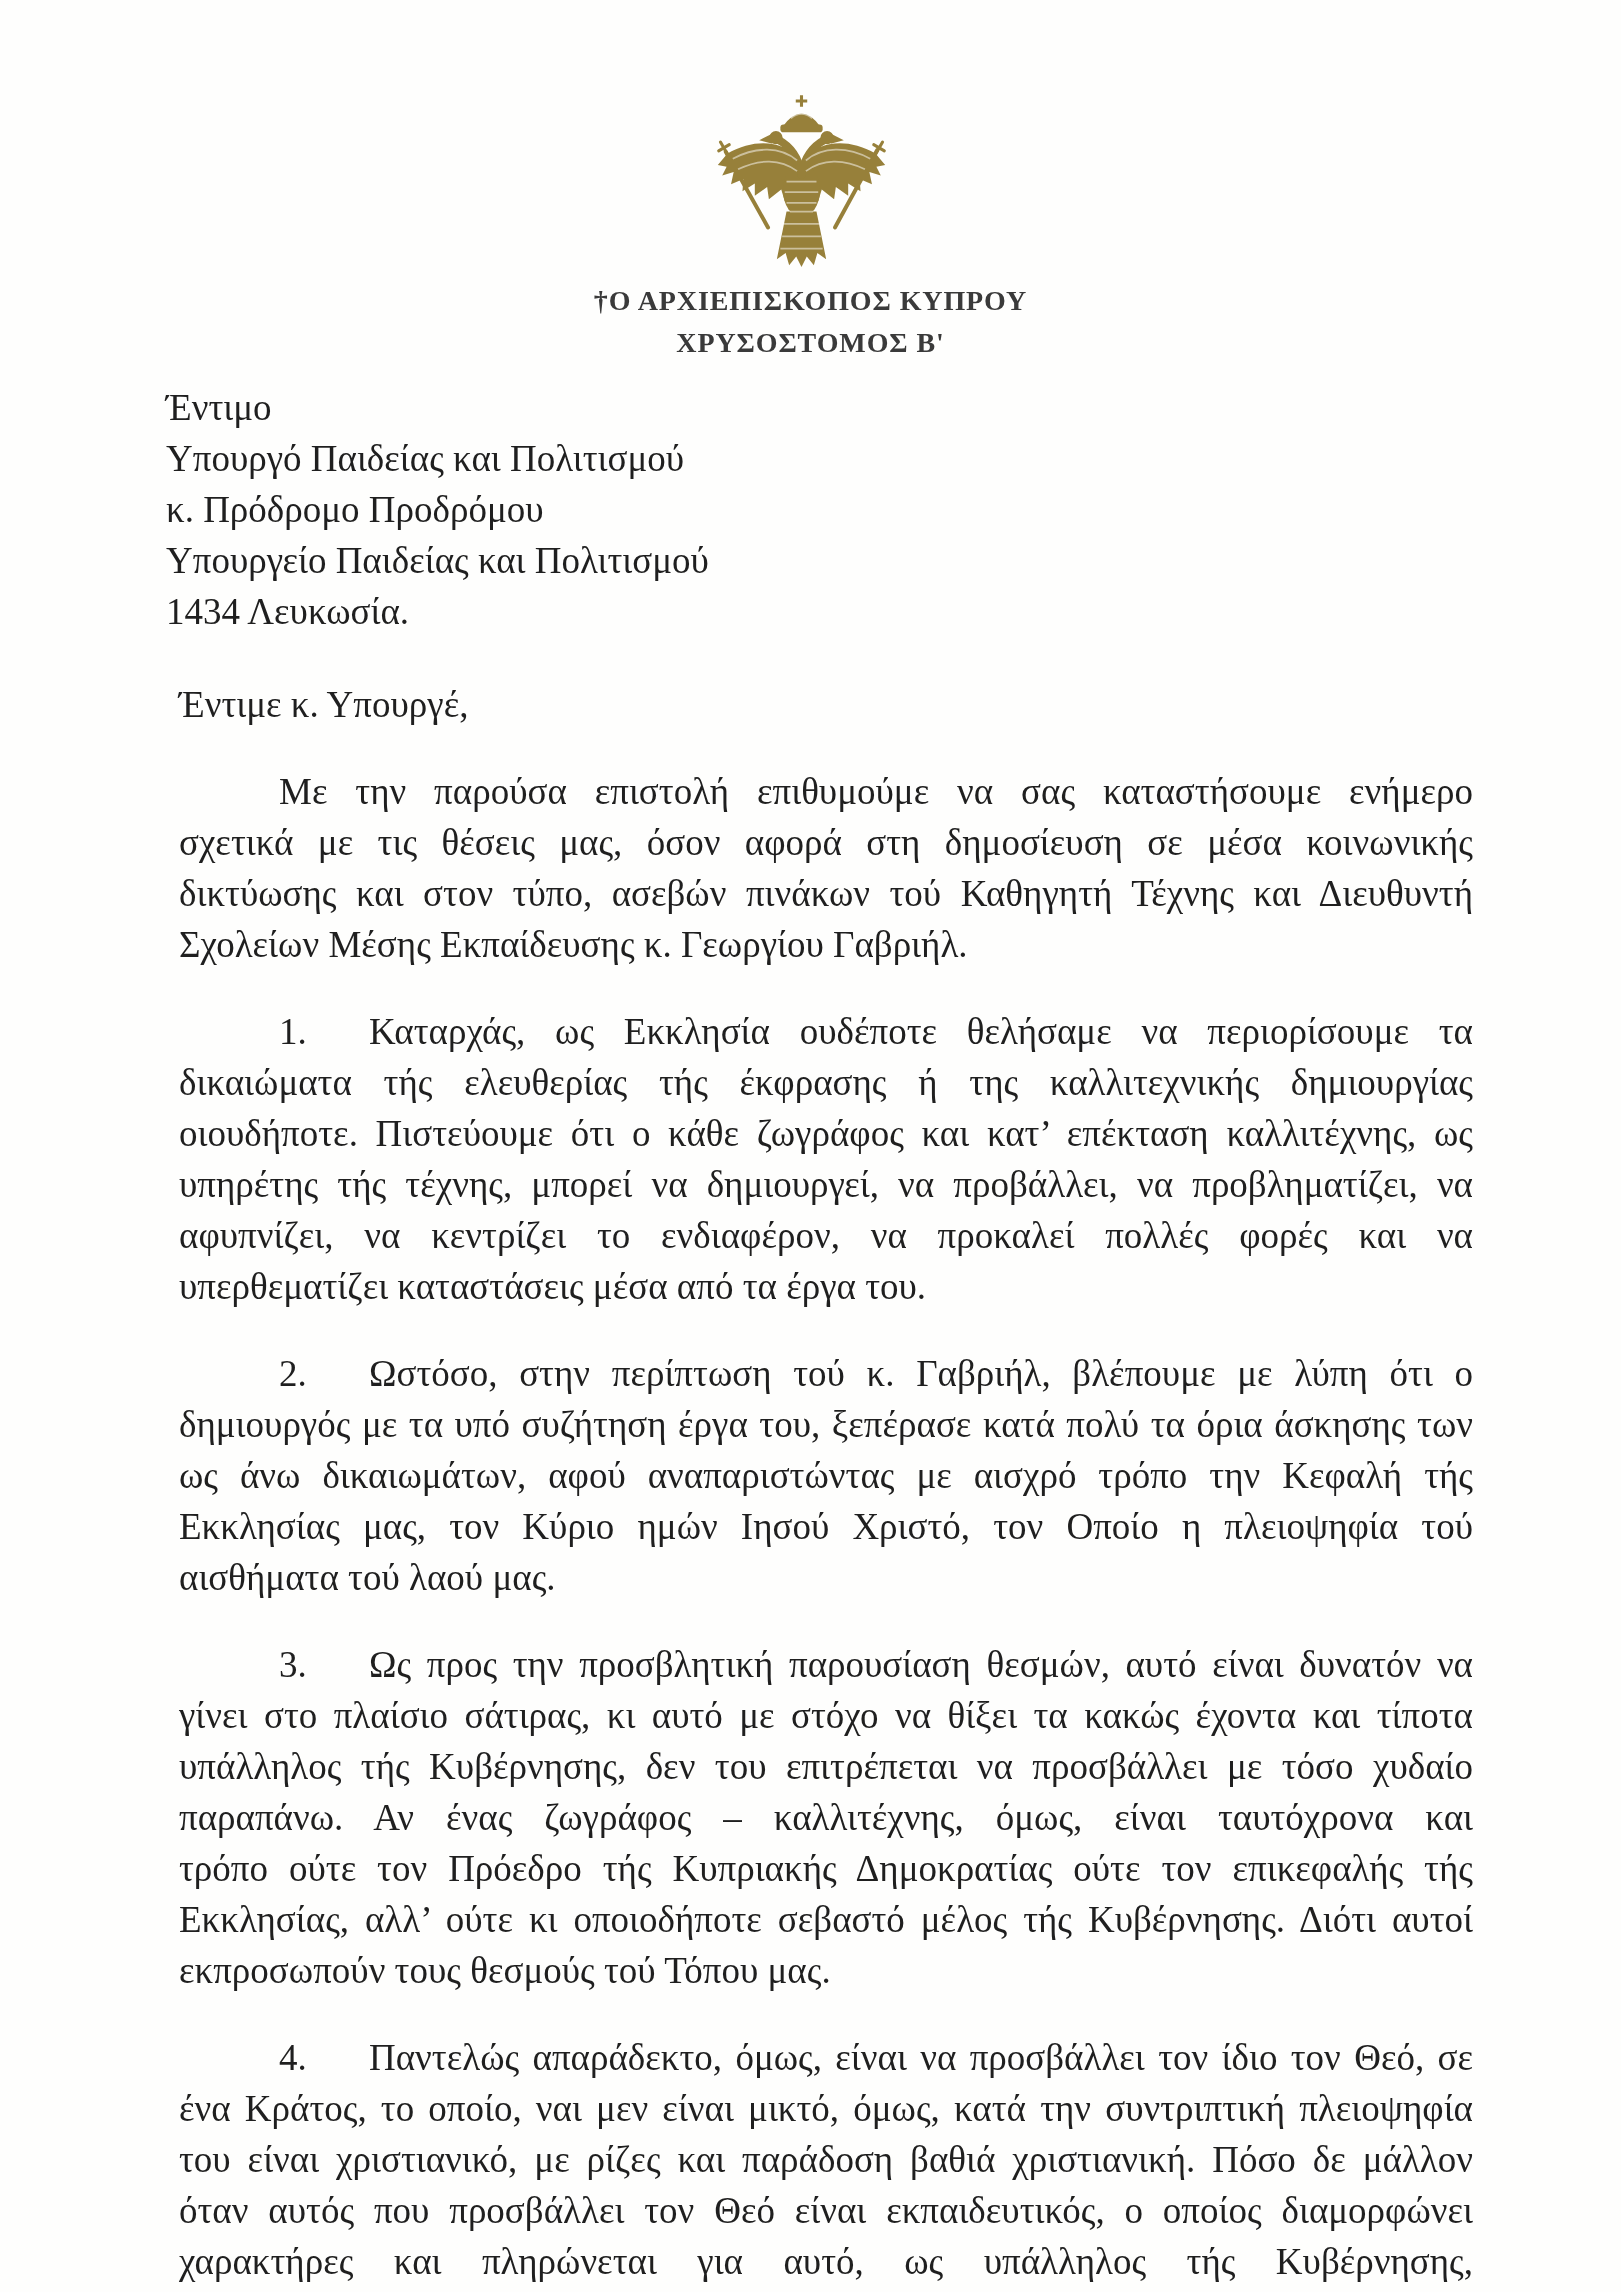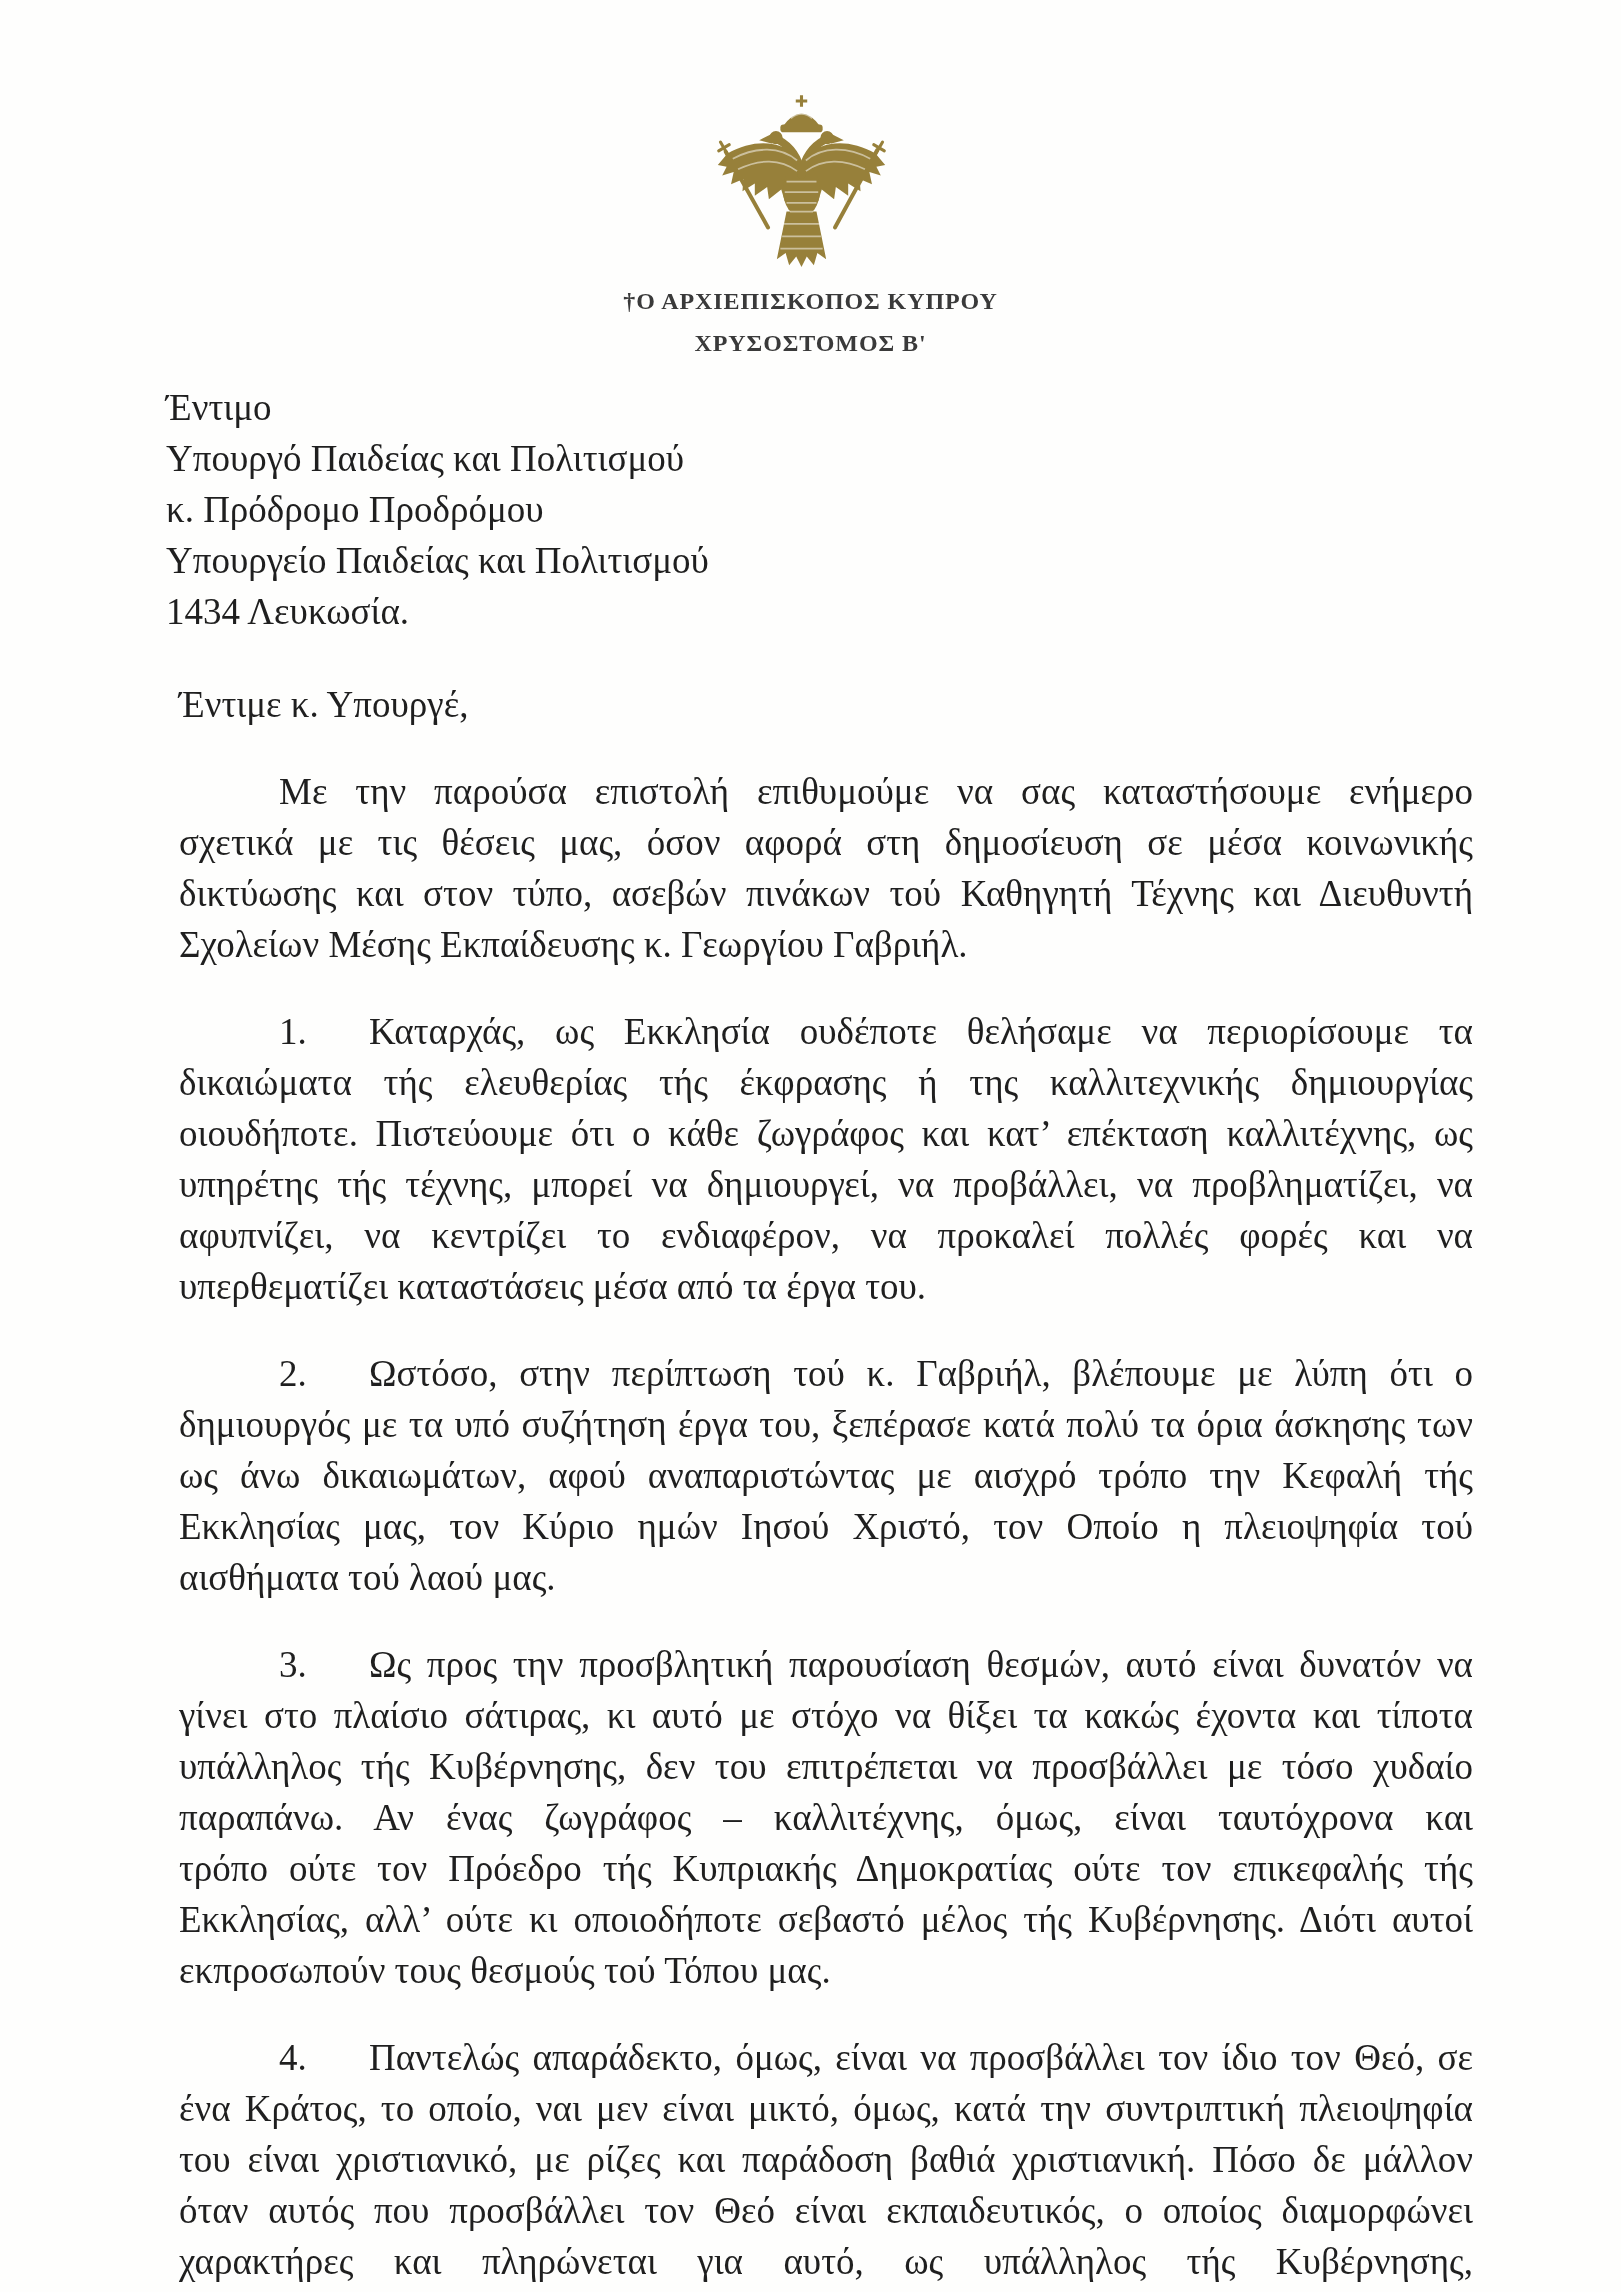--- a/index.html
+++ b/index.html
@@ -21,21 +21,21 @@
     height: 188px;
   }
   .lh-title {
     position: absolute;
     left: 0;
     top: 280px;
     width: 1621px;
     text-align: center;
     color: #3a3a3a;
     font-weight: 700;
-    font-size: 24px;
+    font-size: 28px;
     line-height: 42px;
     letter-spacing: 0.9px;
   }
   .recipient {
     position: absolute;
     left: 166px;
     top: 382px;
     font-size: 37px;
     line-height: 51px;
     white-space: nowrap;

